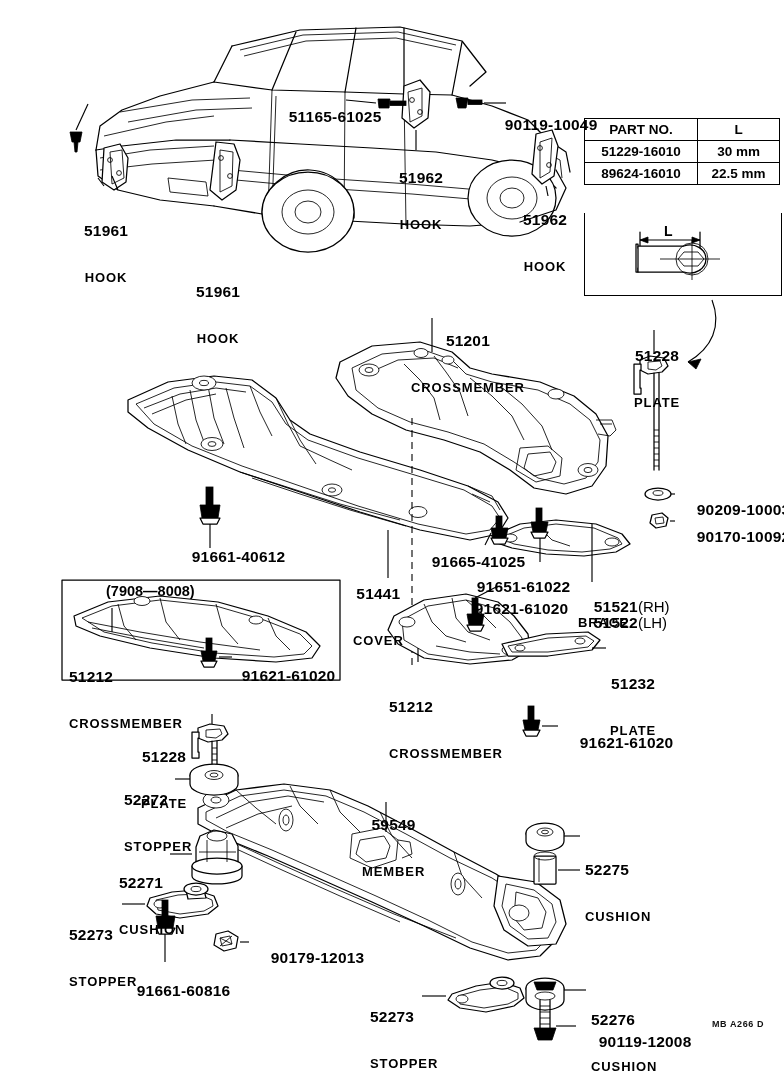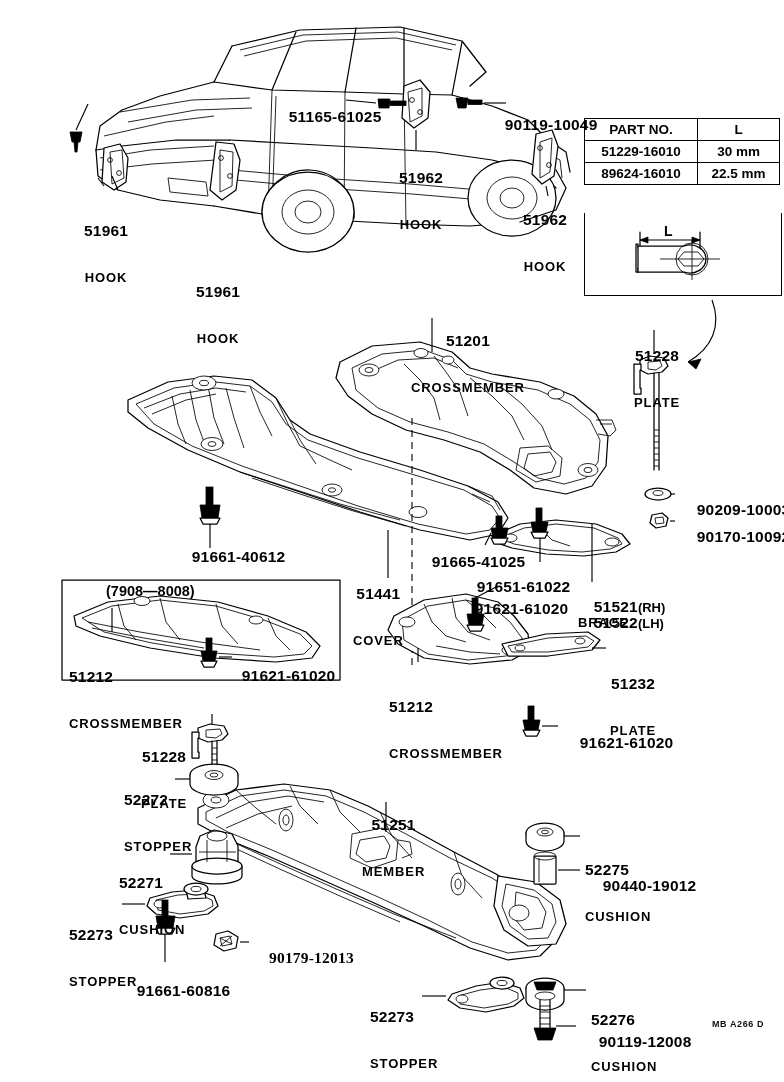--- a/index.html
+++ b/index.html
@@ -6,21 +6,21 @@
   body{
     width:784px;height:1082px;position:relative;overflow:hidden;
     font-family:"Liberation Sans", sans-serif;
     color:#000;
   }
   #sheet{position:absolute;inset:0;}
   svg#art{position:absolute;left:0;top:0;width:784px;height:1082px;}
   .lbl{position:absolute;white-space:pre;line-height:1.02;}
   .num{font-size:15.5px;font-weight:bold;letter-spacing:0.2px;}
   .sub{font-size:13px;font-weight:bold;letter-spacing:0.9px;}
-  .rl{font-size:13px;font-weight:bold;vertical-align:baseline;}
+  .rl{font-size:15px;font-weight:normal;vertical-align:baseline;}
   .range{font-size:14.5px;font-weight:bold;}
   .wm{font-size:9px;font-weight:bold;letter-spacing:0.6px;color:#111;}
   table.pt{
     position:absolute;border-collapse:collapse;
     font-size:13.5px;font-weight:bold;
   }
   table.pt td,table.pt th{
     border:1.6px solid #000;text-align:center;
     padding:3px 6px;font-weight:bold;
   }
@@ -542,39 +542,36 @@
   </div>
   <div class="lbl ctr" style="left:141px;top:716px;">
     <div class="num">51228</div>
     <div class="sub">PLATE</div>
   </div>
   <div class="lbl" style="left:124px;top:759px;">
     <div class="num">52272</div>
     <div class="sub">STOPPER</div>
   </div>
   <div class="lbl ctr" style="left:362px;top:784px;">
-    <div class="num">51251</div>
+    <div class="num">59549</div>
     <div class="sub">MEMBER</div>
   </div>
   <div class="lbl" style="left:585px;top:829px;">
     <div class="num">52275</div>
     <div class="sub">CUSHION</div>
   </div>
-  <div class="lbl" style="left:585px;top:862px;">
-    <span class="num">90440-19012</span>
-  </div>
   <div class="lbl" style="left:119px;top:842px;">
     <div class="num">52271</div>
     <div class="sub">CUSHION</div>
   </div>
   <div class="lbl" style="left:69px;top:894px;">
     <div class="num">52273</div>
     <div class="sub">STOPPER</div>
   </div>
-  <div class="lbl" style="left:253px;top:934px;font-family:Liberation Serif, serif;">
+  <div class="lbl" style="left:253px;top:934px;">
     <span class="num">90179-12013</span>
   </div>
   <div class="lbl" style="left:119px;top:967px;">
     <span class="num">91661-60816</span>
   </div>
   <div class="lbl" style="left:370px;top:976px;">
     <div class="num">52273</div>
     <div class="sub">STOPPER</div>
   </div>
   <div class="lbl" style="left:591px;top:979px;">

